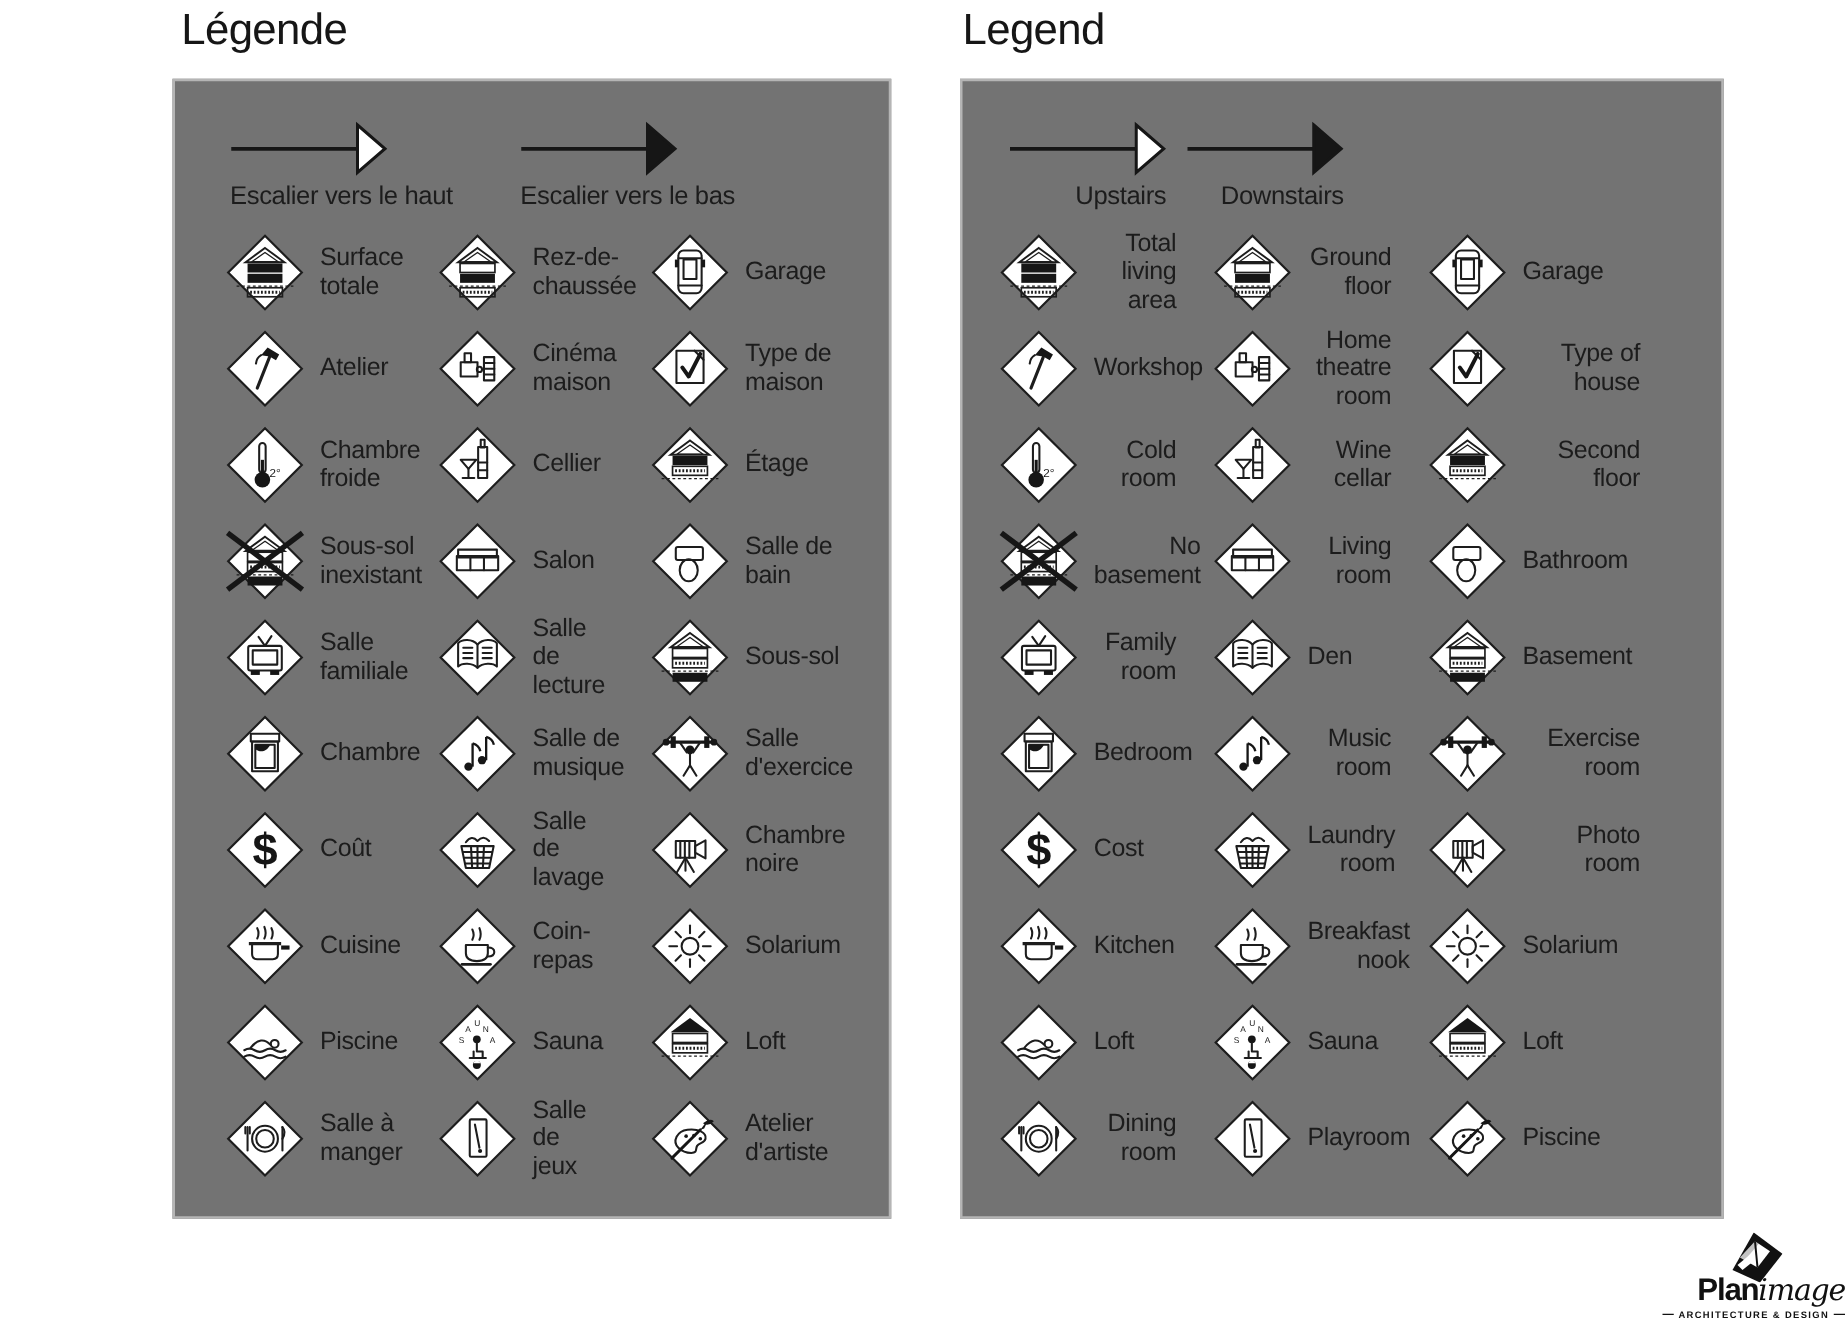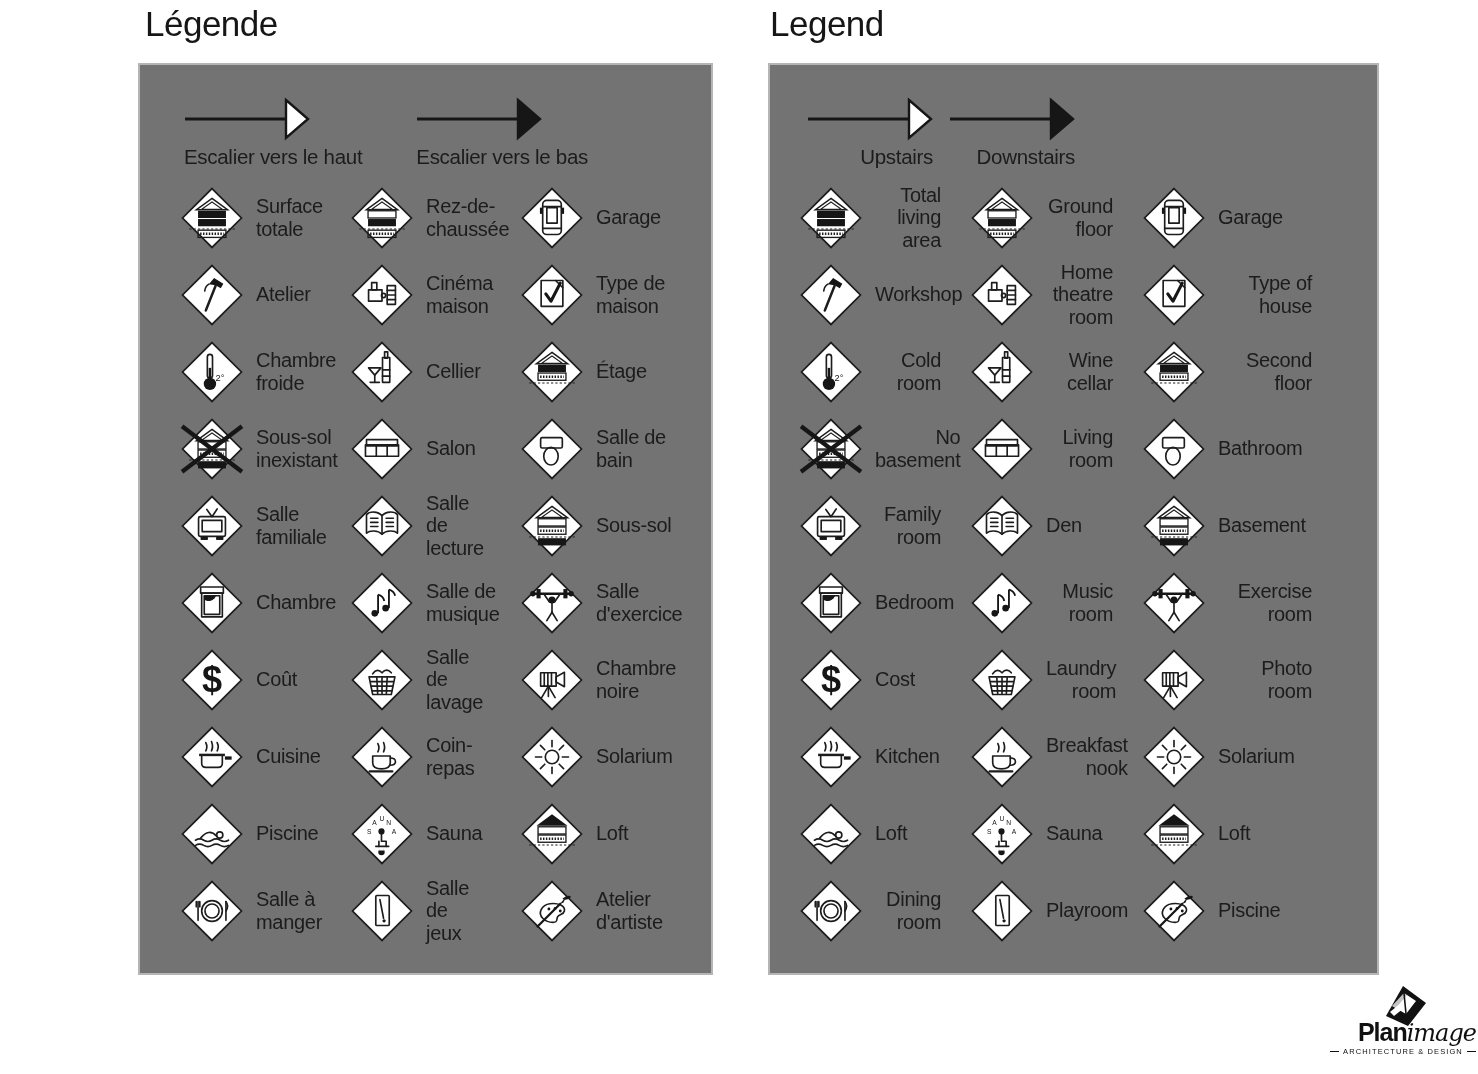--- a/index.html
+++ b/index.html
@@ -39,21 +39,21 @@
   .cell .label{font-size:20px;line-height:1.12;letter-spacing:-0.3px;}
   #panel-fr .cell .label{max-width:100px;}
   #panel-en .cell .label{max-width:94px;}
   
   #logo{position:absolute;left:1330px;top:986px;width:146px;text-align:right;}
   #logo .mark{display:block;margin:0 auto;}
   #logo .brand{line-height:1;margin-top:-6px;white-space:nowrap;}
   #logo .brand-bold{font-weight:700;font-size:25px;letter-spacing:-1px;color:#111;}
   #logo .brand-italic{font-family:"DejaVu Serif", serif;font-style:italic;font-size:24px;letter-spacing:-1px;color:#111;}
   #logo .tagline{
-    font-size:7.5px;font-weight:400;letter-spacing:1.1px;color:#111;margin-top:2px;
+    font-size:7.5px;font-weight:700;letter-spacing:1.1px;color:#111;margin-top:2px;
     display:flex;align-items:center;gap:4px;justify-content:center;
   }
   #logo .tagline::before,#logo .tagline::after{content:"";flex:1;height:1px;background:#111;}
 </style>
 </head>
 <body>
 
 <div class="panel-title" id="title-fr">Légende</div>
 <div class="panel-title" id="title-en">Legend</div>
 

